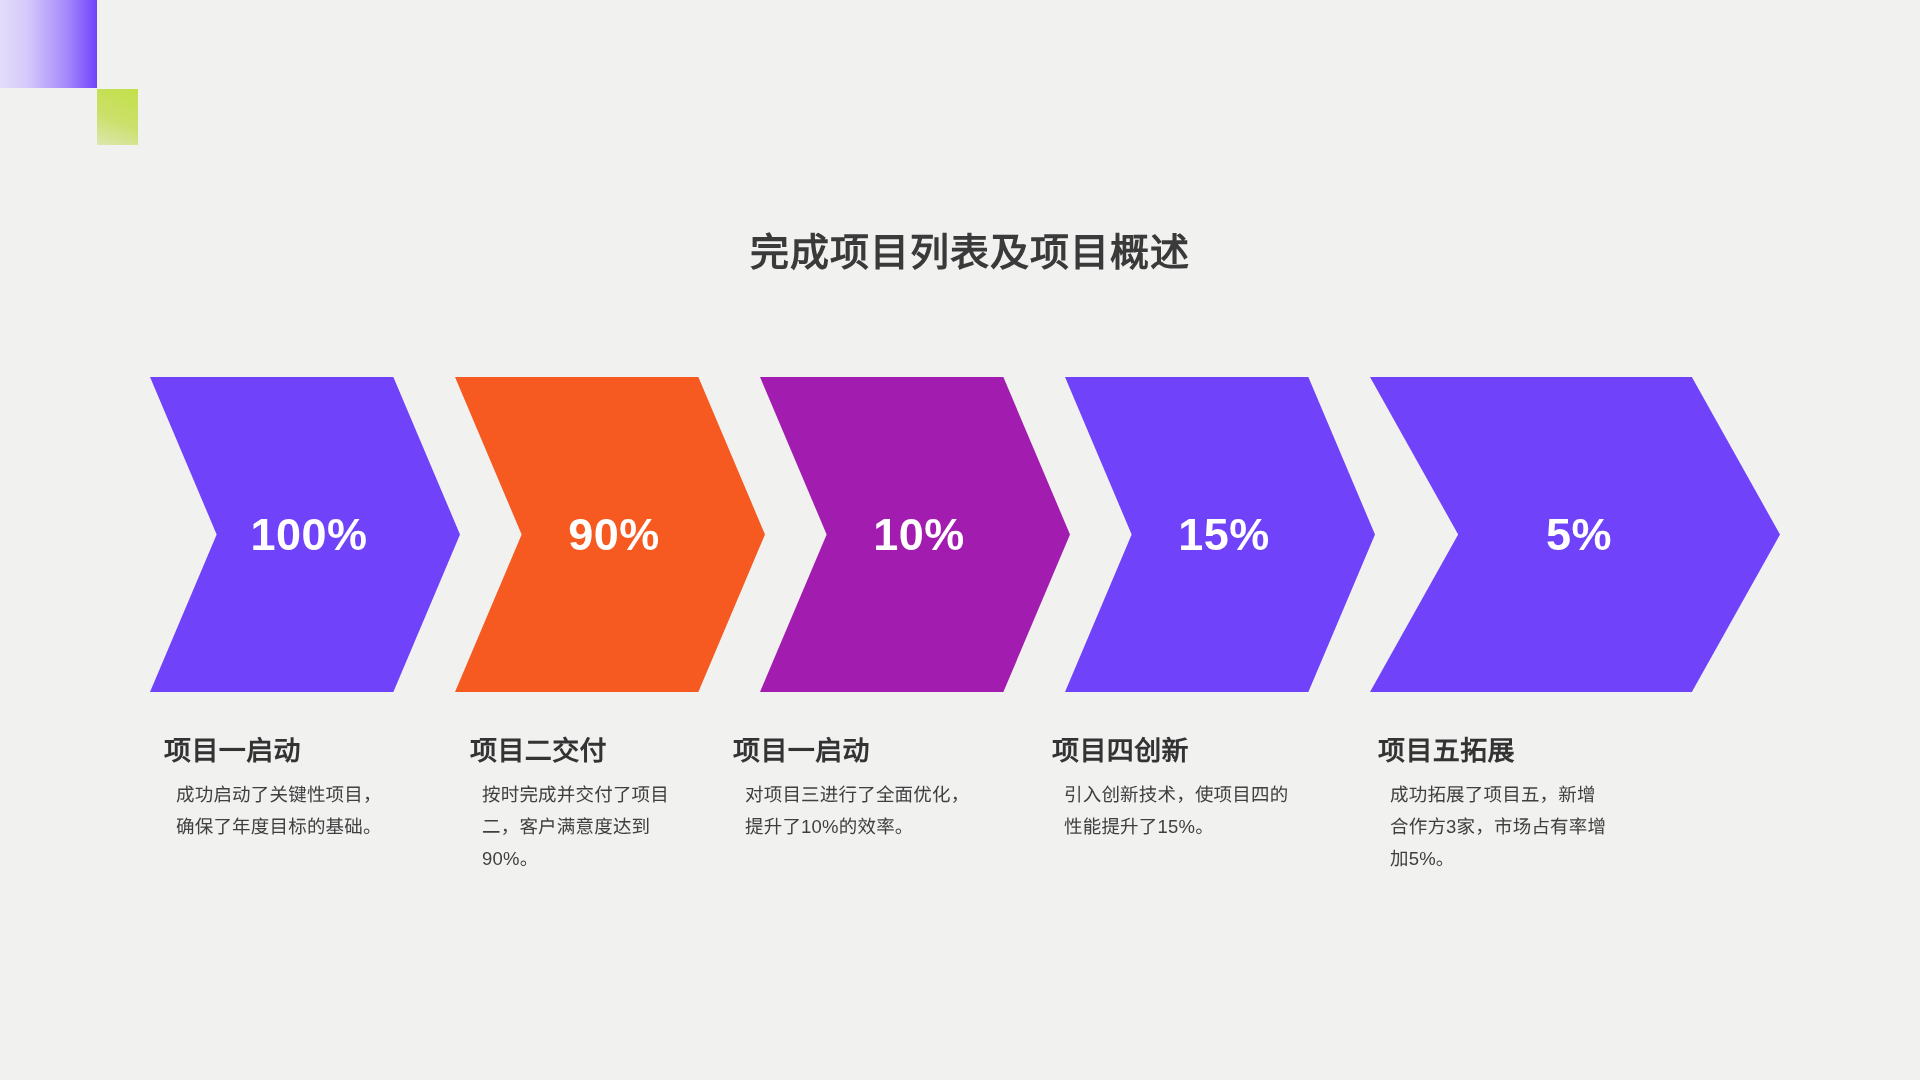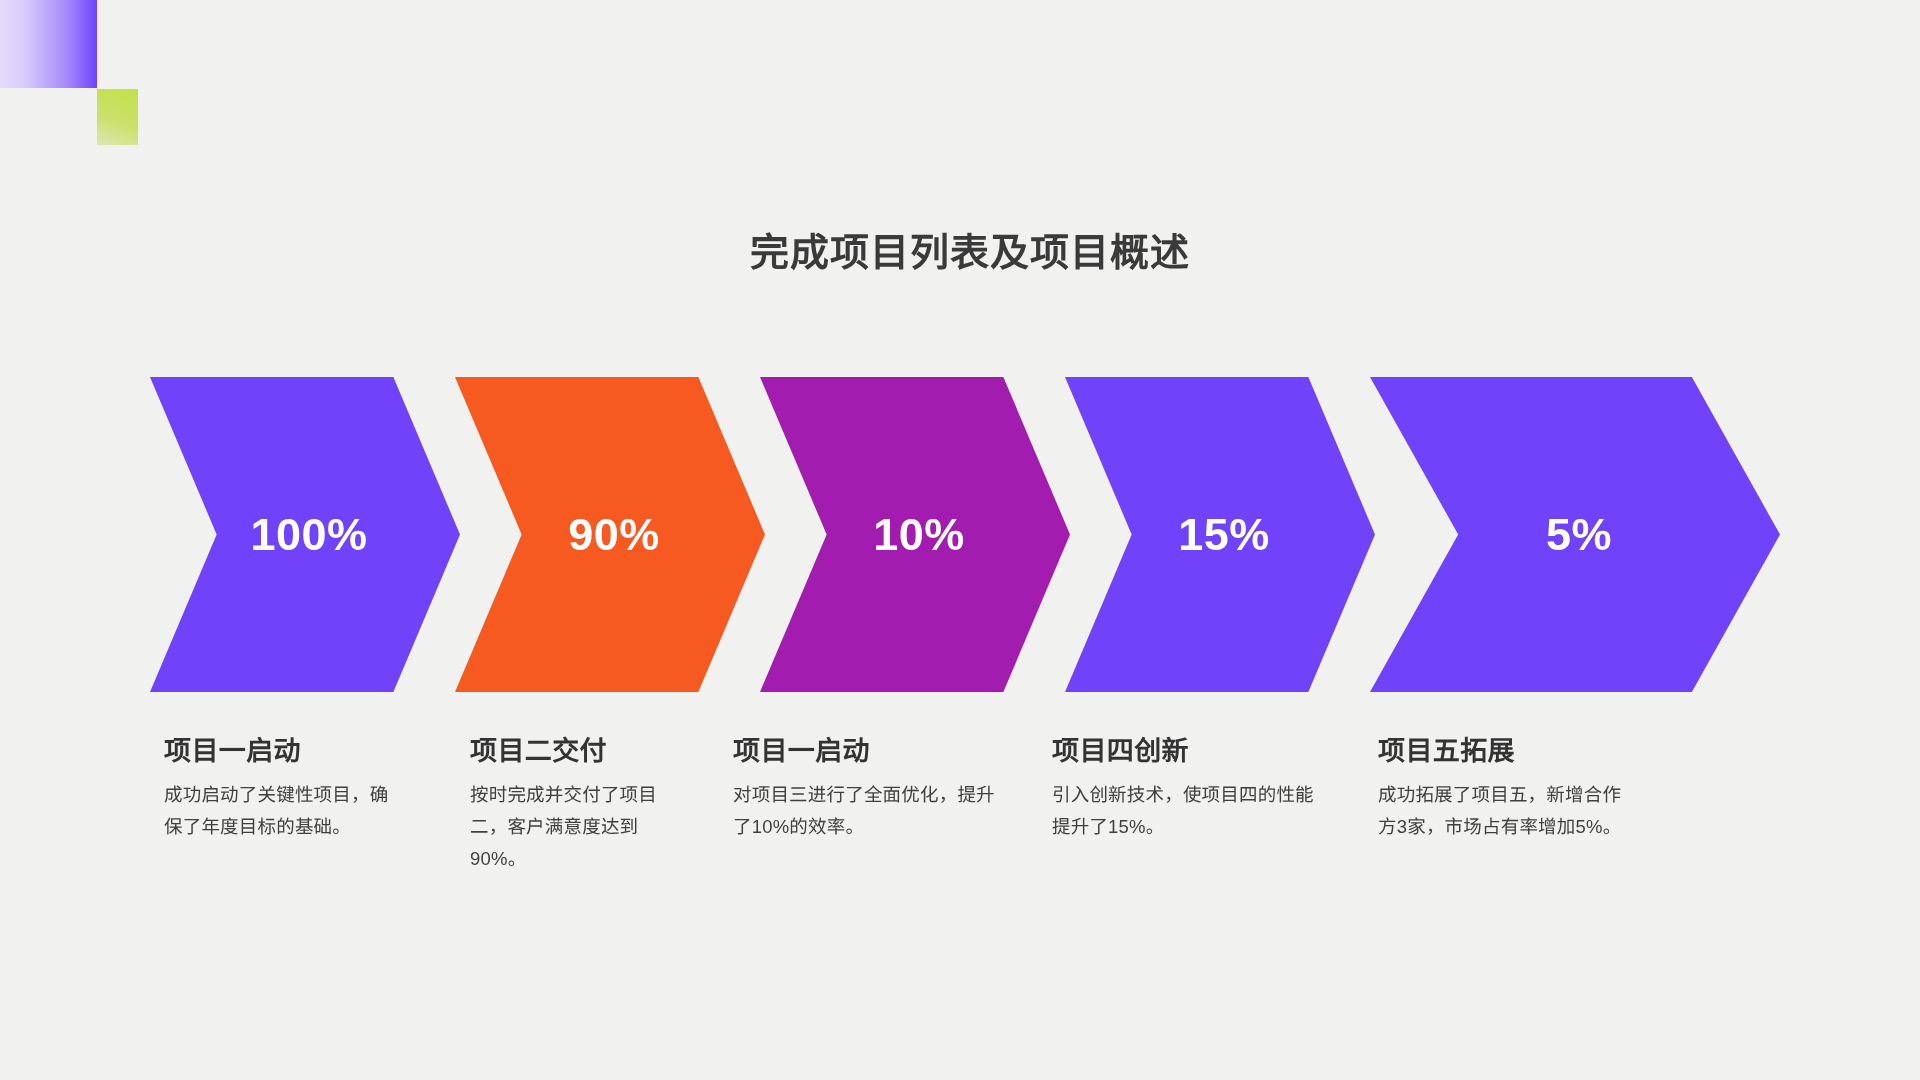--- a/index.html
+++ b/index.html
@@ -110,21 +110,21 @@
     letter-spacing: 0.4px;
     margin: 0 0 12px 0;
     white-space: nowrap;
   }
   .desc-body {
     font-size: 18.5px;
     font-weight: normal;
     color: #3f3f3f;
     line-height: 1.72;
     letter-spacing: 0.2px;
-    margin: 0;
+    margin: 12px;
   }
 </style>
 </head>
 <body>
 
 <div id="slide">
 
   <div class="deco-purple-bar"></div>
 
   <div class="deco-green-square"></div>

